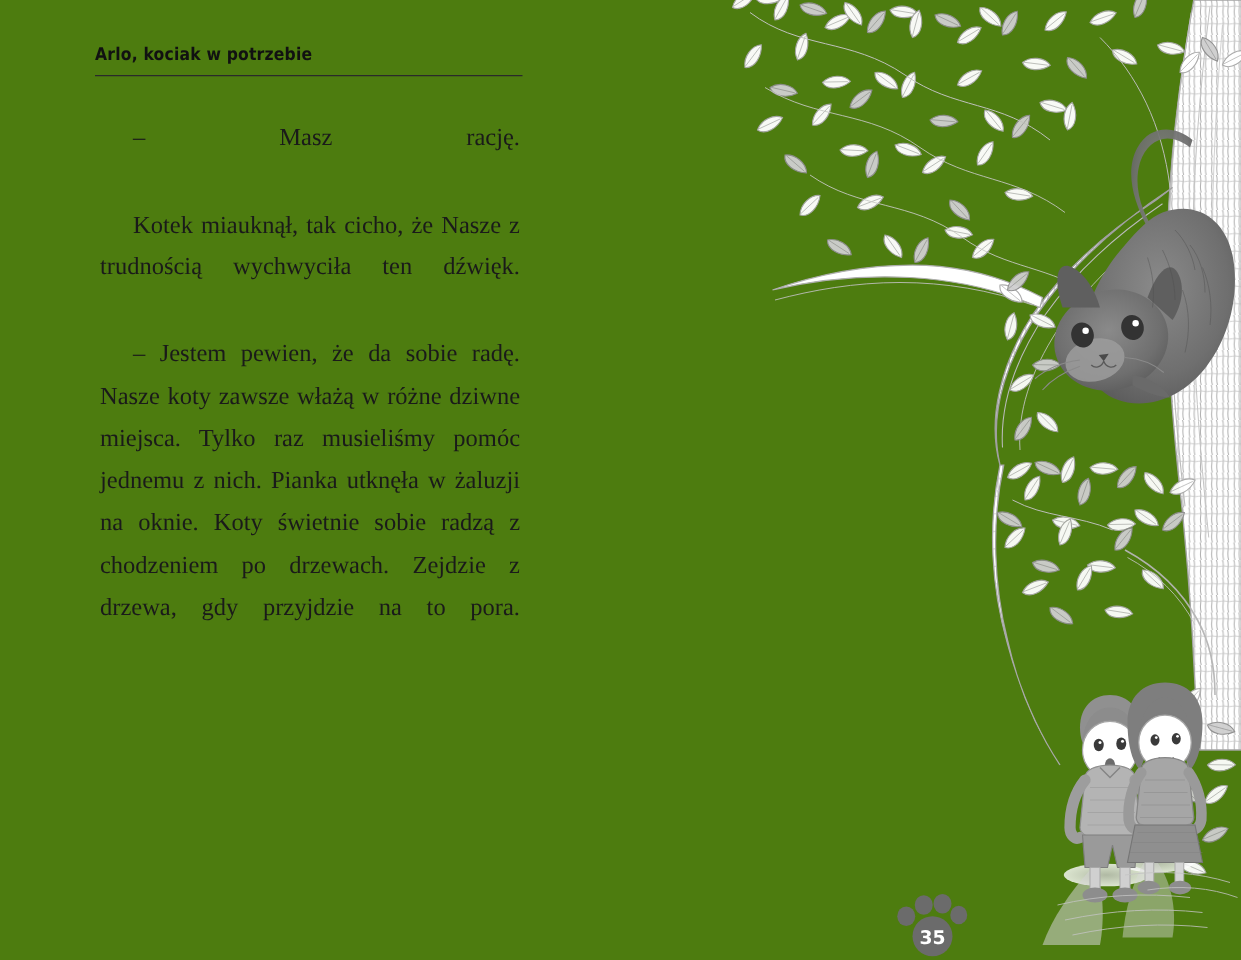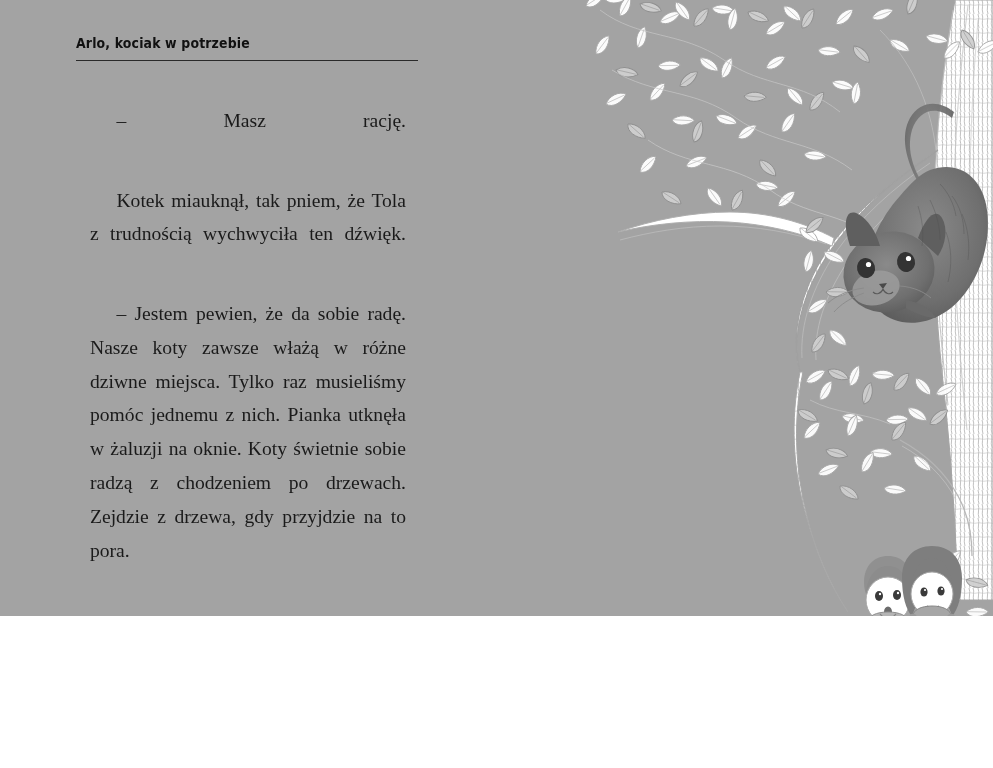--- a/index.html
+++ b/index.html
@@ -5,22 +5,22 @@
 <style>
   html, body {
     margin: 0;
     padding: 0;
     background: #ffffff;
   }
 
   #book-spread {
     position: relative;
     width: 993px;
-    height: 616px;
-    background: #a3a3a3;
+    height: 768px;
+    background: #4d7c0f;
     overflow: hidden;
     font-family: "Liberation Serif", "DejaVu Serif", serif;
     color: #1a1a1a;
   }
 
   
   .illustration-layer {
     position: absolute;
     inset: 0;
     pointer-events: none;
@@ -73,21 +73,21 @@
   }
   .textblock-left {
     left: 78px;
     top: 92px;
     width: 340px;
     font-size: 19.6px;
     line-height: 33.8px;
   }
 
   .textblock p {
-    margin: 12px;
+    margin: 2px;
     text-indent: 1.35em;
   }
   .textblock p:last-child {
     text-align: justify;
   }
   
   .textblock p::after {
     content: "";
     display: inline-block;
     width: 100%;
@@ -615,21 +615,21 @@
 
   <div class="page page-left">
 
     <div class="running-head">
       <div class="running-head-text">Arlo, kociak w potrzebie</div>
       <div class="running-head-rule"></div>
     </div>
 
     <div class="textblock textblock-left">
       <p>– Masz rację.</p>
-      <p>Kotek miauknął, tak pniem, że Tola z trudnością wychwyciła ten dźwięk.</p>
+      <p>Kotek miauknął, tak cicho, że Nasze z trudnością wychwyciła ten dźwięk.</p>
       <p>– Jestem pewien, że da sobie radę. Nasze koty zawsze włażą w różne dziwne miejsca. Tylko raz musieliśmy pomóc jednemu z nich. Pianka utknęła w żaluzji na oknie. Koty świetnie sobie radzą z chodzeniem po drzewach. Zejdzie z drzewa, gdy przyjdzie na to pora.</p>
     </div>
 
   </div>
 
   <div class="page page-right">
 
     <div class="folio folio-right" style="left:212px;">
       <svg viewBox="0 0 74 56" width="74" height="56" aria-hidden="true">
         <g fill="#6b6b6b">

